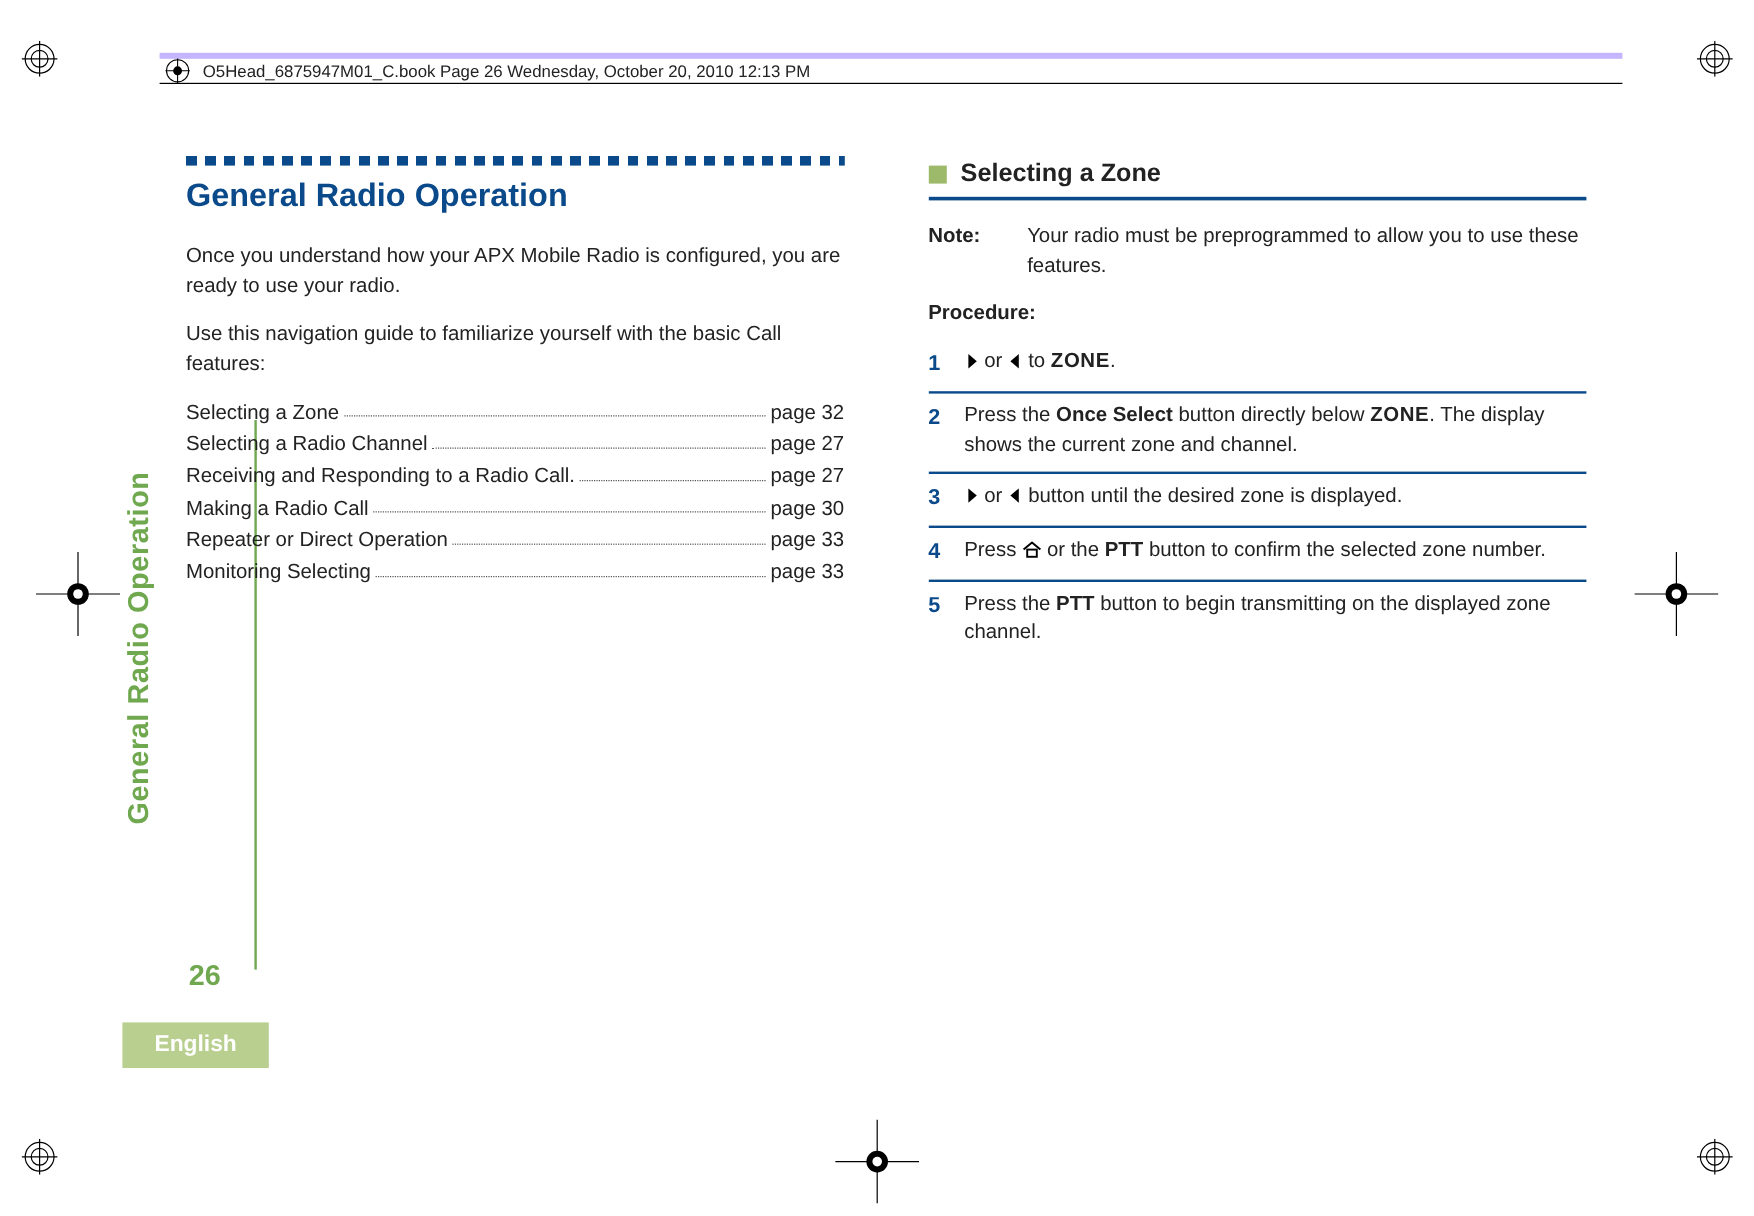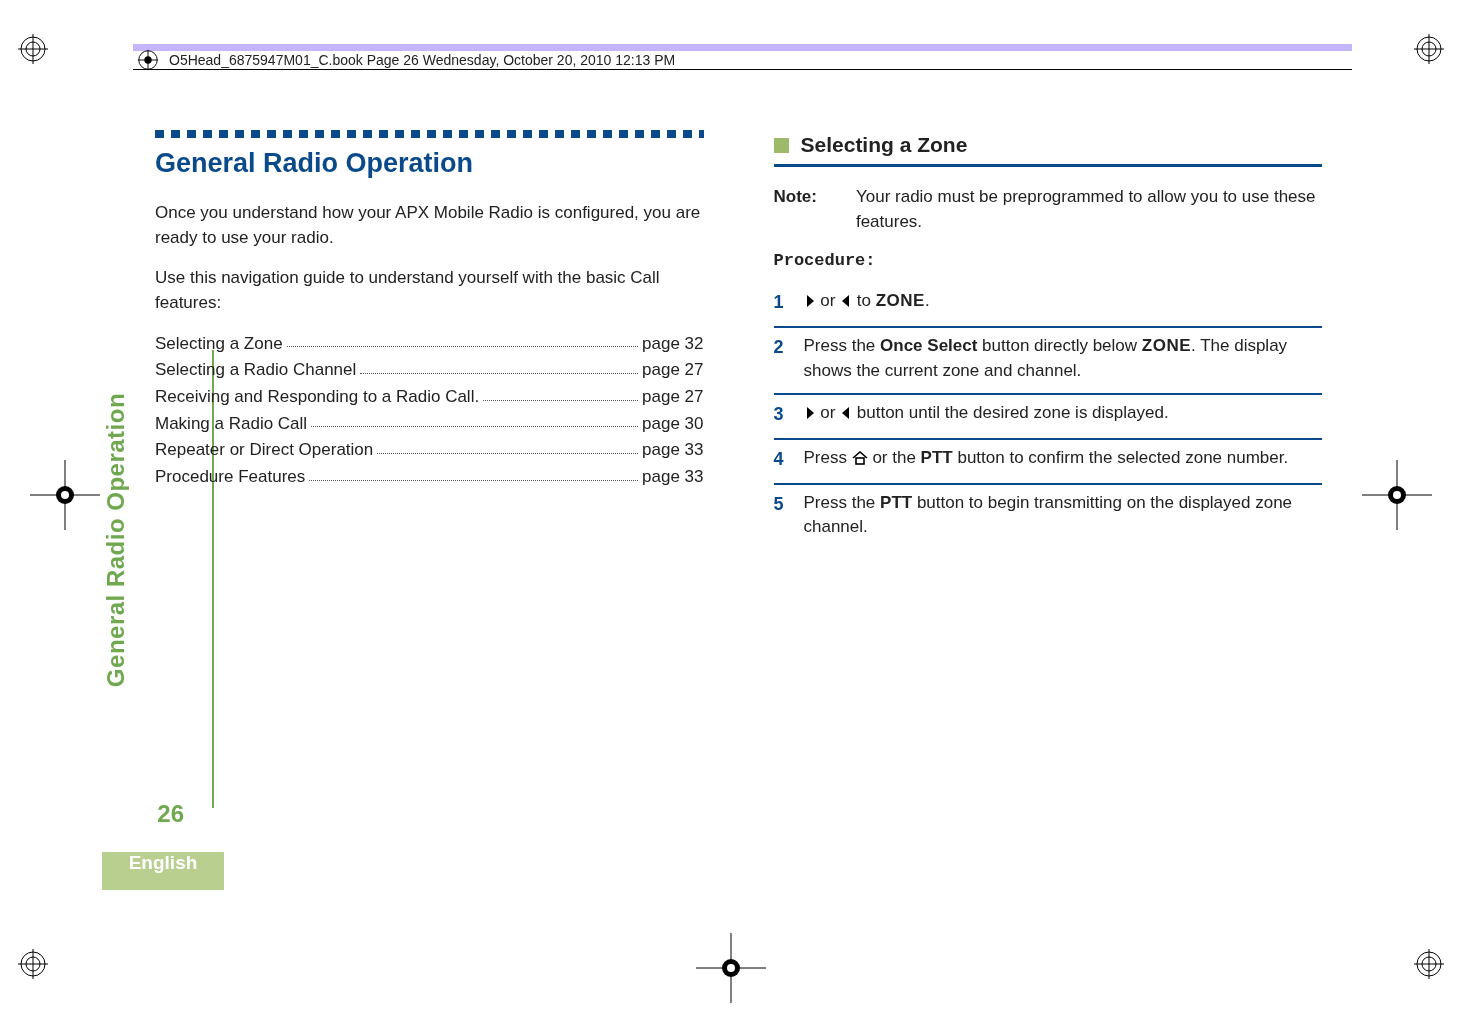--- a/index.html
+++ b/index.html
@@ -6,54 +6,54 @@
   html, body { width: 1462px; height: 1013px; background: #fff; font-family: Arial, Helvetica, sans-serif; color: #222; }
   .page { position: relative; width: 1462px; height: 1013px; }
 
   
   .regmark { position: absolute; width: 30px; height: 30px; display: flex; align-items: center; justify-content: center; }
   .regmark svg { width: 30px; height: 30px; }
   .crosshair { position: absolute; width: 70px; height: 70px; }
   .crosshair svg { width: 70px; height: 70px; }
 
   
-  .print-header { position: absolute; top: 44px; left: 133px; right: 110px; height: 26px; border-top: 7px solid #c4b5fd; border-bottom: 1px solid #000; display: flex; align-items: center; }
+  .print-header { position: absolute; top: 44px; left: 133px; right: 110px; height: 26px; border-top: 5px solid #c4b5fd; border-bottom: 1px solid #000; display: flex; align-items: center; }
   .print-header .hmark { width: 30px; display: flex; align-items: center; justify-content: center; }
   .print-header .htext { font-size: 14px; padding-left: 6px; }
 
   
   .columns { position: absolute; top: 130px; left: 155px; right: 140px; bottom: 160px; display: flex; gap: 70px; }
   .col { flex: 1; font-size: 17px; line-height: 1.45; }
 
   
   .sidetab { position: absolute; left: 86px; top: 358px; width: 38px; height: 560px; }
   .sidetab .rotlabel { position: absolute; left: -120px; top: 168px; width: 300px; transform: rotate(-90deg); color: #6fa84f; font-weight: bold; font-size: 24px; text-align: center; letter-spacing: .5px; }
   .sidetab .rule { position: absolute; left: 126px; top: -8px; width: 2px; height: 458px; background: #6fa84f; }
   .pagenum-box { position: absolute; left: 84px; top: 800px; width: 100px; text-align: right; }
   .pagenum { font-size: 24px; font-weight: bold; color: #6fa84f; }
-  .langbadge { position: absolute; left: 102px; top: 852px; width: 122px; height: 38px; background: #b9cf8f; color: #fff; display: flex; justify-content: center; font-weight: bold; font-size: 19px; }
+  .langbadge { position: absolute; left: 102px; top: 852px; width: 122px; height: 38px; background: #b9cf8f; color: #fff; display: flex; align-items: center; justify-content: center; font-weight: bold; font-size: 19px; }
 
   
   .dotted-rule { height: 8px; background-image: repeating-linear-gradient(to right, #0b4a8a 0 9px, transparent 9px 16px); margin-bottom: 6px; width: 100%; }
   h1.section-title { color: #0b4a8a; font-size: 27px; font-weight: bold; margin-bottom: 18px; }
   .body-p { margin-bottom: 16px; }
 
   .toc-row { display: flex; align-items: baseline; font-size: 17px; margin-bottom: 2px; }
   .toc-label { white-space: nowrap; }
   .toc-dots { flex: 1; border-bottom: 1px dotted #555; margin: 0 4px 4px 4px; height: 1px; align-self: flex-end; position: relative; top: -5px; }
   .toc-page { white-space: nowrap; }
 
   .subhead-row { display: flex; align-items: center; gap: 12px; margin-bottom: 4px; }
   .subhead-sq { width: 15px; height: 15px; background: #9db96a; }
   h2.subhead { font-size: 21px; font-weight: bold; color: #222; }
   .subhead-rule { height: 3px; background: #0b4a8a; margin: 4px 0 18px 0; }
 
   .note-row { display: flex; gap: 35px; margin-bottom: 14px; }
   .note-label { font-weight: bold; width: 54px; }
-  .proc-label { font-weight: bold; margin-bottom: 10px; font-family: Liberation Mono, monospace; }
+  .proc-label { font-weight: bold; margin-bottom: 10px; }
 
   .step { display: flex; gap: 14px; padding: 6px 0 10px 0; border-bottom: 2px solid #0b4a8a; }
   .step:last-child { border-bottom: none; }
   .step-num { color: #0b4a8a; font-weight: bold; font-size: 18px; min-width: 16px; }
   .step-body { flex: 1; }
   .b { font-weight: bold; }
   .ui { font-family: Arial, sans-serif; font-weight: 600; letter-spacing: .5px; }
 
   
   .ic { display: inline-block; vertical-align: -2px; }
@@ -145,21 +145,21 @@
   <div class="langbadge">
     <span>English</span>
   </div>
 
   <div class="columns">
 
     <div class="col">
       <div class="dotted-rule"></div>
       <h1 class="section-title">General Radio Operation</h1>
       <p class="body-p">Once you understand how your APX Mobile Radio is configured, you are ready to use your radio.</p>
-      <p class="body-p">Use this navigation guide to understand yourself with the basic Call features:</p>
+      <p class="body-p">Use this navigation guide to familiarize yourself with the basic Call features:</p>
 
       <div>
         <div class="toc-row">
           <span class="toc-label">Selecting a Zone</span>
           <span class="toc-dots"></span>
           <span class="toc-page">page 32</span>
         </div>
         <div class="toc-row">
           <span class="toc-label">Selecting a Radio Channel</span>
           <span class="toc-dots"></span>
@@ -174,21 +174,21 @@
           <span class="toc-label">Making a Radio Call</span>
           <span class="toc-dots"></span>
           <span class="toc-page">page 30</span>
         </div>
         <div class="toc-row">
           <span class="toc-label">Repeater or Direct Operation</span>
           <span class="toc-dots"></span>
           <span class="toc-page">page 33</span>
         </div>
         <div class="toc-row">
-          <span class="toc-label">Procedure Features</span>
+          <span class="toc-label">Monitoring Selecting</span>
           <span class="toc-dots"></span>
           <span class="toc-page">page 33</span>
         </div>
       </div>
     </div>
 
     <div class="col">
       <div class="subhead-row">
         <div class="subhead-sq"></div>
         <h2 class="subhead">Selecting a Zone</h2>

